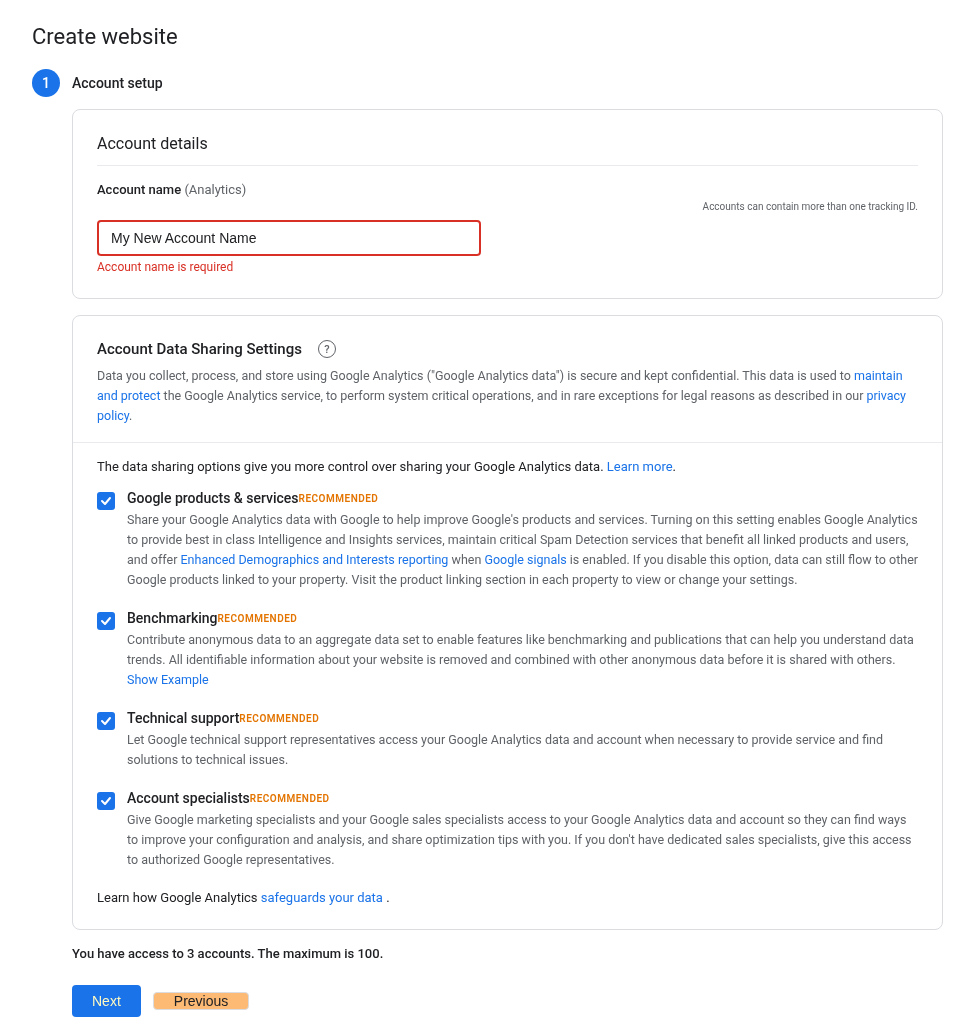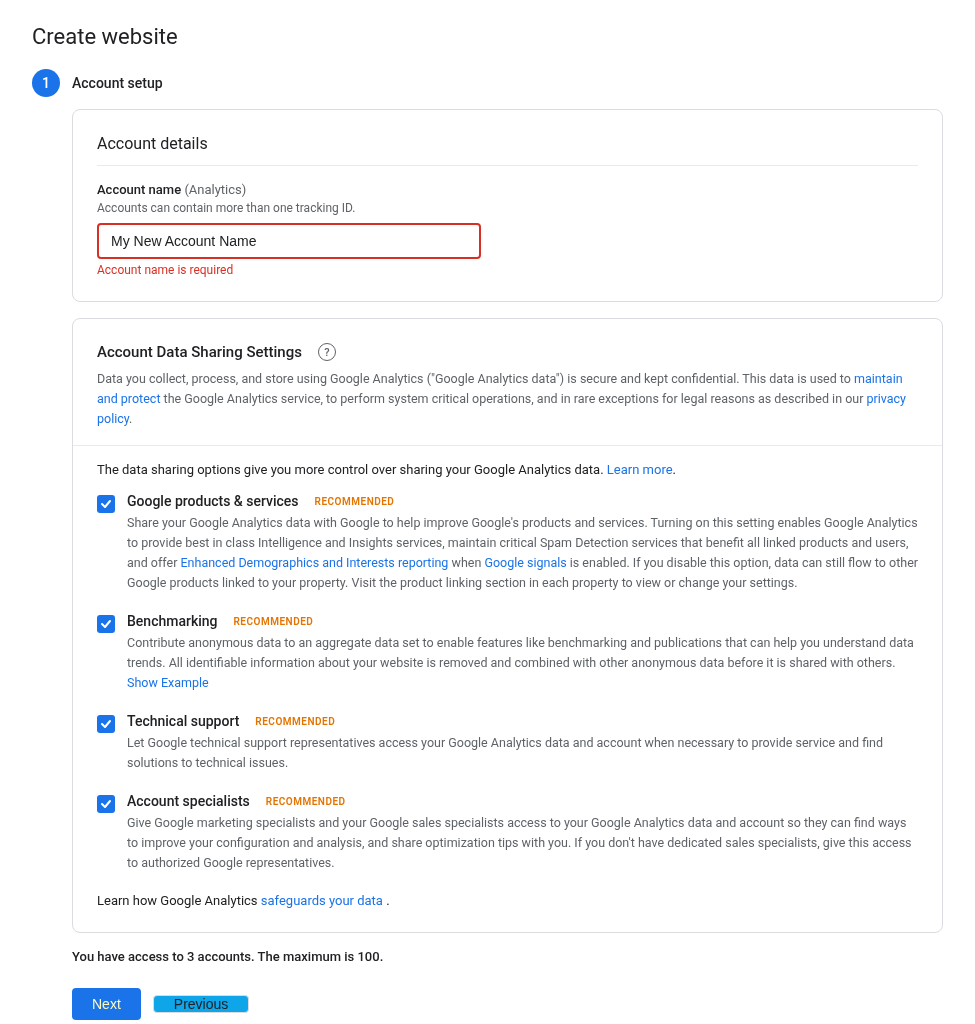--- a/index.html
+++ b/index.html
@@ -59,23 +59,24 @@
       font-size: 13px;
       font-weight: 500;
       color: #202124;
       margin-bottom: 4px;
     }
     .field-label span.required {
       font-weight: 400;
       color: #5f6368;
     }
     .field-hint {
-      font-size: 12px;
+      font-size: 10px;
       color: #5f6368;
       margin-bottom: 8px;
+      text-align: right;
     }
     .text-input {
       width: 384px;
       border: 2px solid #d93025;
       border-radius: 4px;
       padding: 8px 12px;
       font-size: 14px;
       color: #202124;
       outline: none;
     }
@@ -154,21 +155,21 @@
       width: 12px;
       height: 12px;
     }
     .checkbox-content {}
     .checkbox-title {
       font-size: 14px;
       font-weight: 500;
       color: #202124;
       display: flex;
       align-items: center;
-      gap: 16px;
+      gap: 0;
       margin-bottom: 4px;
     }
     .badge-recommended {
       font-size: 10px;
       font-weight: 600;
       color: #e37400;
       letter-spacing: 0.5px;
       text-transform: uppercase;
     }
     .checkbox-desc {
@@ -207,21 +208,21 @@
       background: #1a73e8;
       color: #fef9c3;
       border: none;
       border-radius: 4px;
       padding: 8px 20px;
       font-size: 14px;
       font-weight: 500;
       cursor: pointer;
     }
     .btn-previous {
-      background: #0ea5e9;
+      background: #fdba74;
       color: #202124;
       border: 1px solid #dadce0;
       border-radius: 4px;
       padding: 0 20px;
       font-size: 14px;
       font-weight: 500;
       cursor: pointer;
     }
   </style>
 </head>

